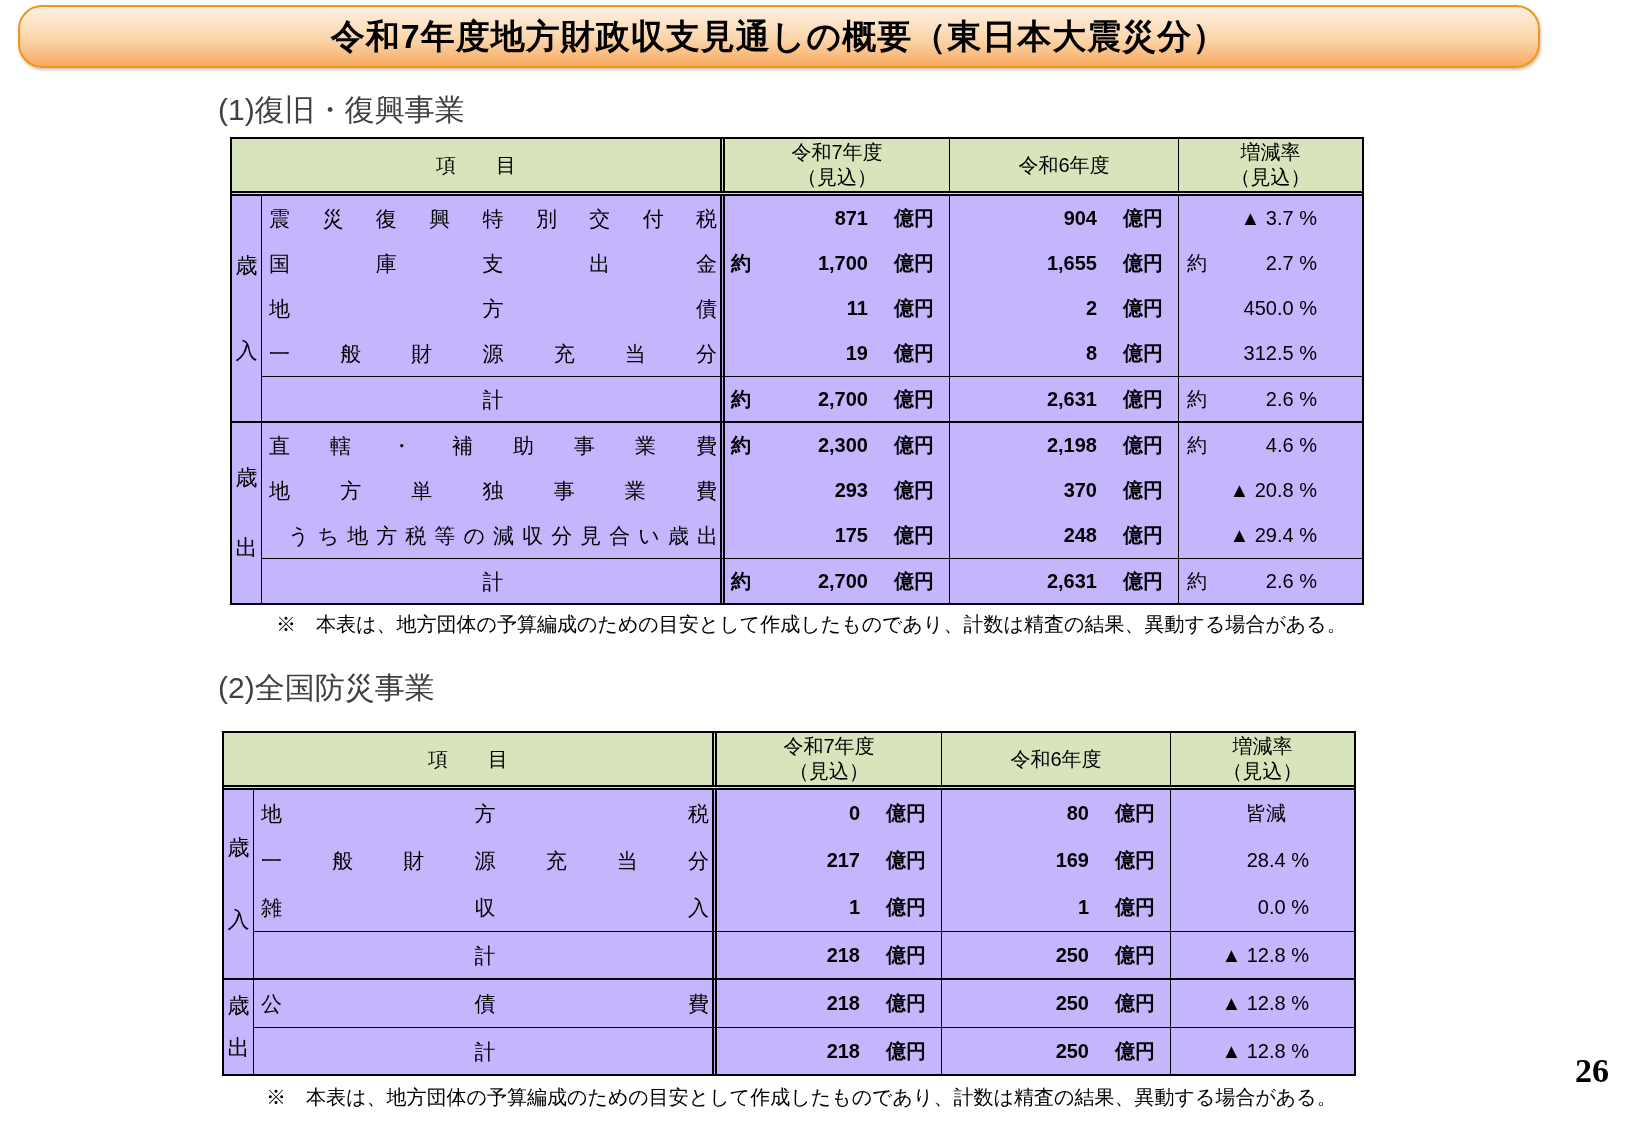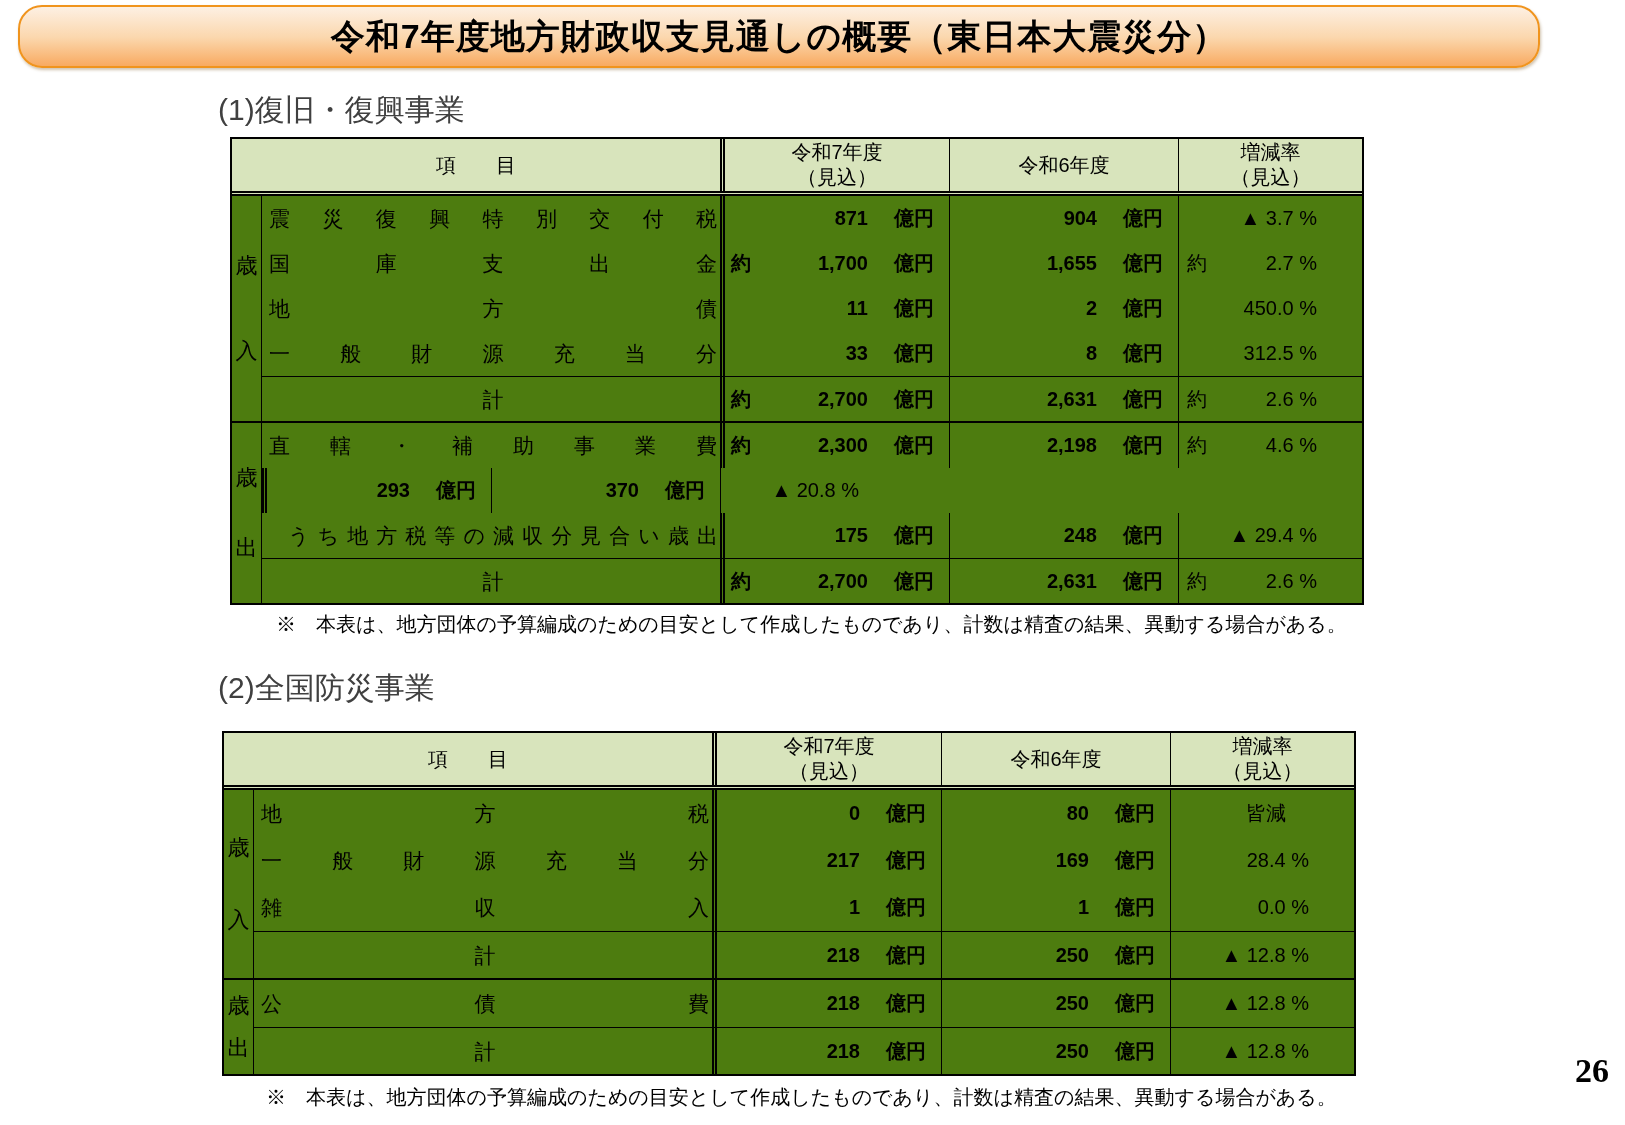--- a/index.html
+++ b/index.html
@@ -23,21 +23,21 @@
     display: flex; align-items: center; justify-content: center;
   }
   .banner-title { font-size: 34px; font-weight: bold; letter-spacing: 1px; }
 
   
   .sec-title { position: absolute; font-size: 30px; color: #404040; }
   #t1-title { left: 218px; top: 90px; }
   #t2-title { left: 218px; top: 668px; }
 
   
-  .tbl { position: absolute; border: 2px solid #000; background: #4d7c0f; }
+  .tbl { position: absolute; border: 2px solid #000; background: #c4b5fd; }
   #tbl1 { left: 230px; top: 137px; }
   #tbl2 { left: 222px; top: 731px; }
 
   .thead { display: flex; background: #d8e4bc; border-bottom: 5px double #000; height: 57px; }
   .th {
     display: flex; flex-direction: column; align-items: center; justify-content: center;
     font-size: 20px; line-height: 1.25; text-align: center;
   }
   .th.item { width: 488px; }
   .th.c-r7 { width: 229px; border-left: 5px double #000; }
@@ -179,21 +179,21 @@
           </div>
         <div class="cell rate">
             <span class="approx"></span>
             <span class="rval">450.0 %</span>
           </div>
       </div>
       <div class="row">
         <div class="cell label">一般財源充当分</div>
         <div class="cell money first">
             <span class="approx"></span>
-            <span class="num">33</span>
+            <span class="num">19</span>
             <span class="unit">億円</span>
           </div>
         <div class="cell money">
             <span class="approx"></span>
             <span class="num">8</span>
             <span class="unit">億円</span>
           </div>
         <div class="cell rate">
             <span class="approx"></span>
             <span class="rval">312.5 %</span>
@@ -236,20 +236,21 @@
             <span class="approx"></span>
             <span class="num">2,198</span>
             <span class="unit">億円</span>
           </div>
         <div class="cell rate">
             <span class="approx">約</span>
             <span class="rval">4.6 %</span>
           </div>
       </div>
       <div class="row">
+        <div class="cell label">地方単独事業費</div>
         <div class="cell money first">
             <span class="approx"></span>
             <span class="num">293</span>
             <span class="unit">億円</span>
           </div>
         <div class="cell money">
             <span class="approx"></span>
             <span class="num">370</span>
             <span class="unit">億円</span>
           </div>

